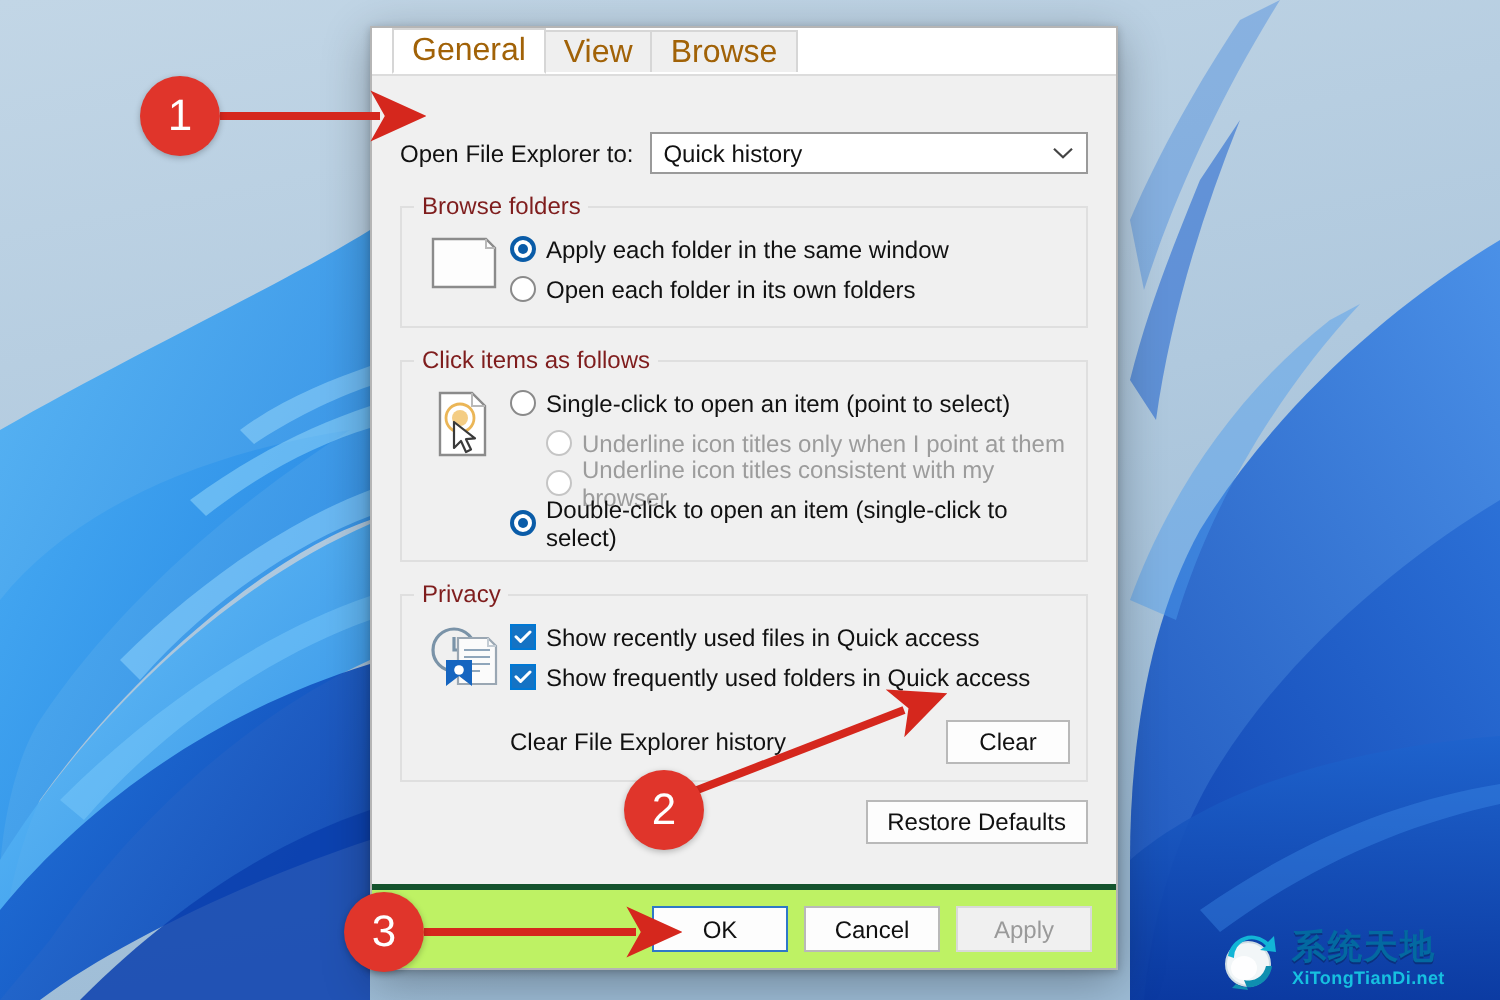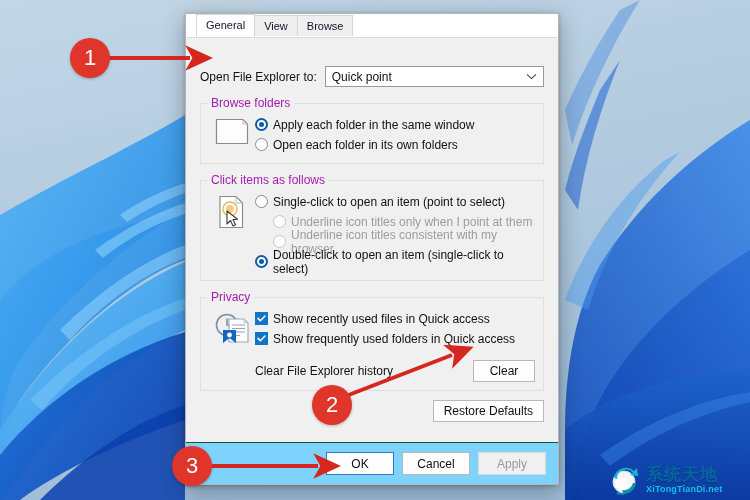--- a/index.html
+++ b/index.html
@@ -41,21 +41,21 @@
   .tabstrip {
     background:#ffffff; flex:0 0 23px; height:23px;
     display:flex; align-items:flex-end; padding-left:10px;
     position:relative;
   }
   .tabstrip:after{
     content:""; position:absolute; left:0; right:0; bottom:0; height:1px;
     background:#ffffff;
   }
   .tab {
-    font-size:11px; color:#0f172a; padding:2px 9px 3px 9px; height:22px;
+    font-size:16px; color:#a16207; padding:2px 9px 3px 9px; height:22px;
     line-height:17px; background:#efefef; border:1px solid #d6d6d6;
     border-bottom:none; margin-right:-1px; position:relative; cursor:default;
   }
   .tab.active {
     background:#ffffff; border-color:#d6d6d6; z-index:2; height:23px;
     border-bottom:1px solid #ffffff;
   }
 
   
   .dlg-body {
@@ -72,21 +72,21 @@
     position:relative; cursor:default;
   }
   .combo .chev { margin-left:auto; color:#444; display:flex; }
 
   
   .group {
     border:1px solid #dfdfdf; background:transparent;
     margin:0 0 9px 0; padding:5px 8px 8px 8px; position:relative;
   }
   .group > legend {
-    font-size:12px; color:#a21caf; padding:0 4px; margin-left:-2px;
+    font-size:12px; color:#7f1d1d; padding:0 4px; margin-left:-2px;
   }
   .group-inner { display:flex; align-items:flex-start; }
   .grp-icon { flex:0 0 46px; padding-top:3px; display:flex; justify-content:center; }
   .opt-col { flex:1 1 auto; }
 
   .optline { display:flex; align-items:center; height:19px; margin-bottom:1px; }
   .optline .lbl { font-size:12px; color:#111; margin-left:5px; }
   .optline.disabled .lbl { color:#9c9c9c; }
   .optline.sub { padding-left:18px; }
 
@@ -117,21 +117,21 @@
   }
   .btn.wide { min-width:96px; }
   .btn.disabled { color:#9a9a9a; background:#f0f0f0; border-color:#d9d9d9; }
   .btn.default { border:1px solid #2e78c8; background:#fdfdfd; }
   .clearrow .btn { margin-left:auto; }
 
   .restore-row { display:flex; justify-content:flex-end; margin-top:4px; }
 
   
   .footer {
-    flex:0 0 42px; background:#7dd3fc; border-top:1px solid #14532d;
+    flex:0 0 42px; background:#bef264; border-top:3px solid #14532d;
     display:flex; align-items:center; justify-content:flex-end;
     padding:0 12px; gap:8px;text-align:center;
   }
   .footer .btn { min-width:68px; height:23px; }
 
   
   #annots { position:absolute; inset:0; z-index:40; pointer-events:none; }
   .marker {
     position:absolute; width:40px; height:40px; border-radius:50%;
     background:#e0352b; color:#fff; display:flex; align-items:center;
@@ -229,21 +229,21 @@
     <div class="tab active">General</div>
     <div class="tab">View</div>
     <div class="tab">Browse</div>
   </div>
 
   <div class="dlg-body">
 
     <div class="toprow">
       <span class="toprow-label">Open File Explorer to:</span>
       <div class="combo">
-        <span>Quick point</span>
+        <span>Quick history</span>
         <span class="chev">
           <svg width="11" height="7" viewBox="0 0 11 7">
               <path d="M1 1.4 L5.5 5.6 L10 1.4" stroke="#444" stroke-width="1.1" fill="none"></path>
             </svg>
         </span>
       </div>
     </div>
 
     <fieldset class="group">
       <legend>Browse folders</legend>

